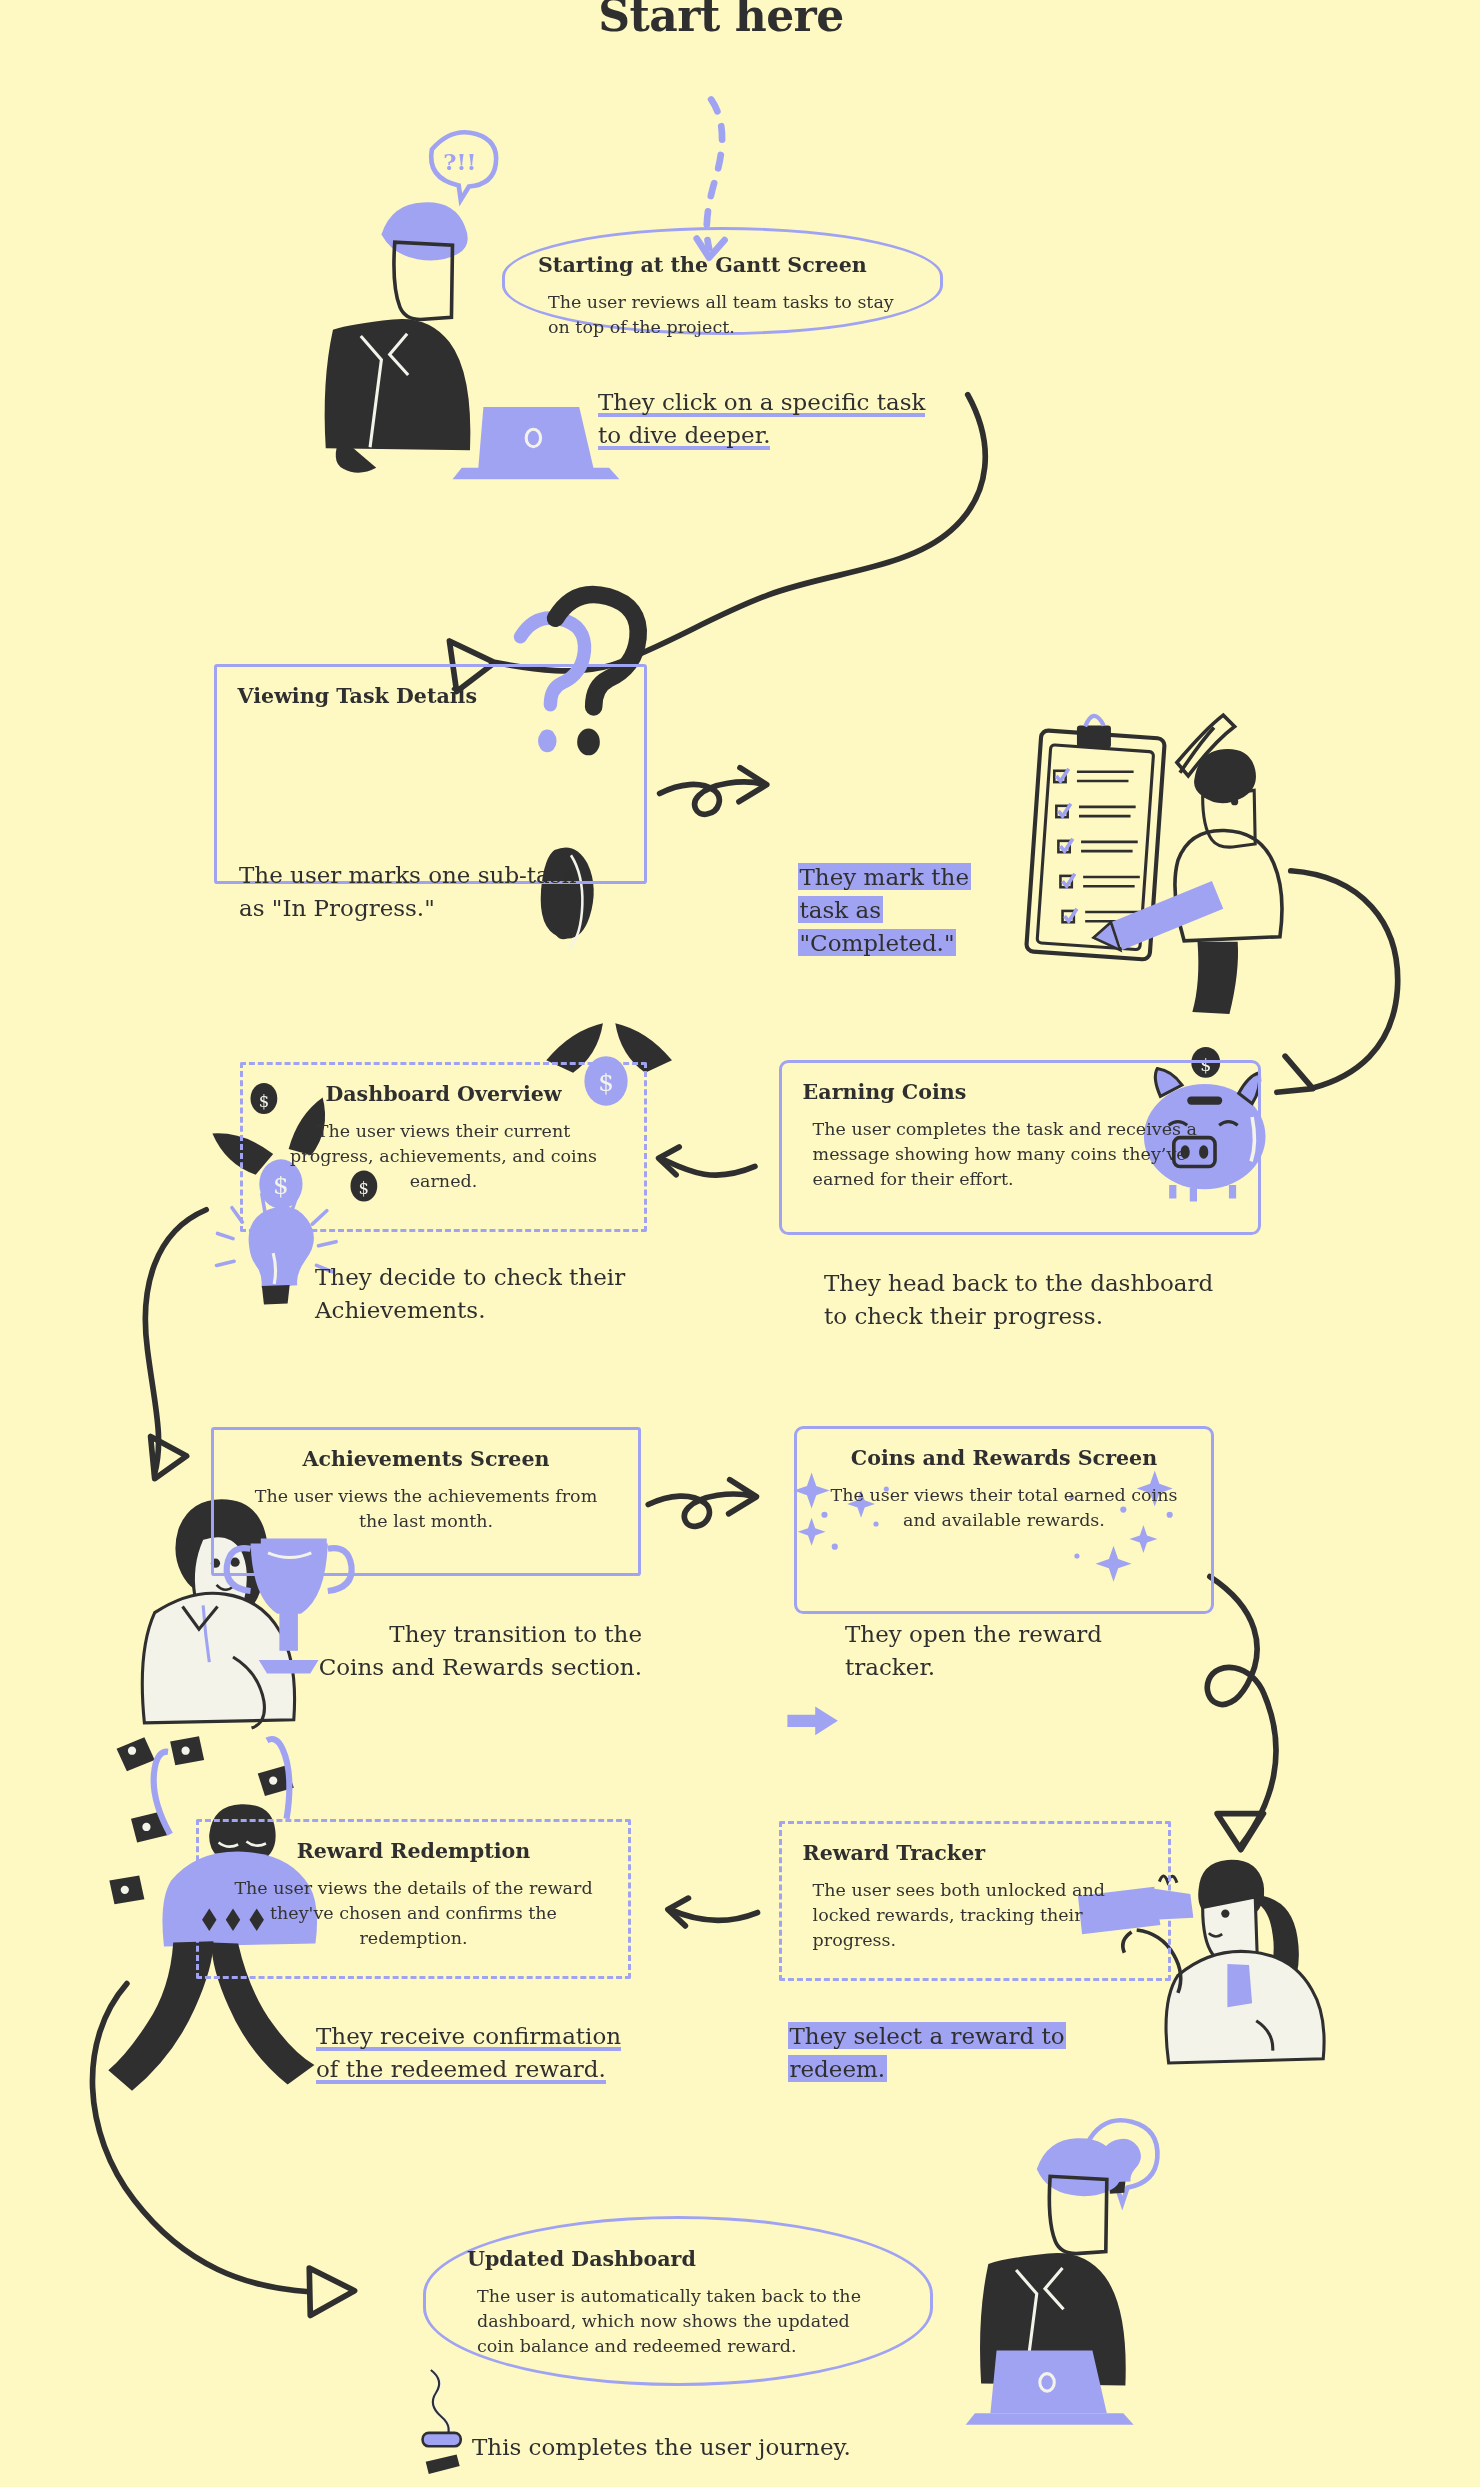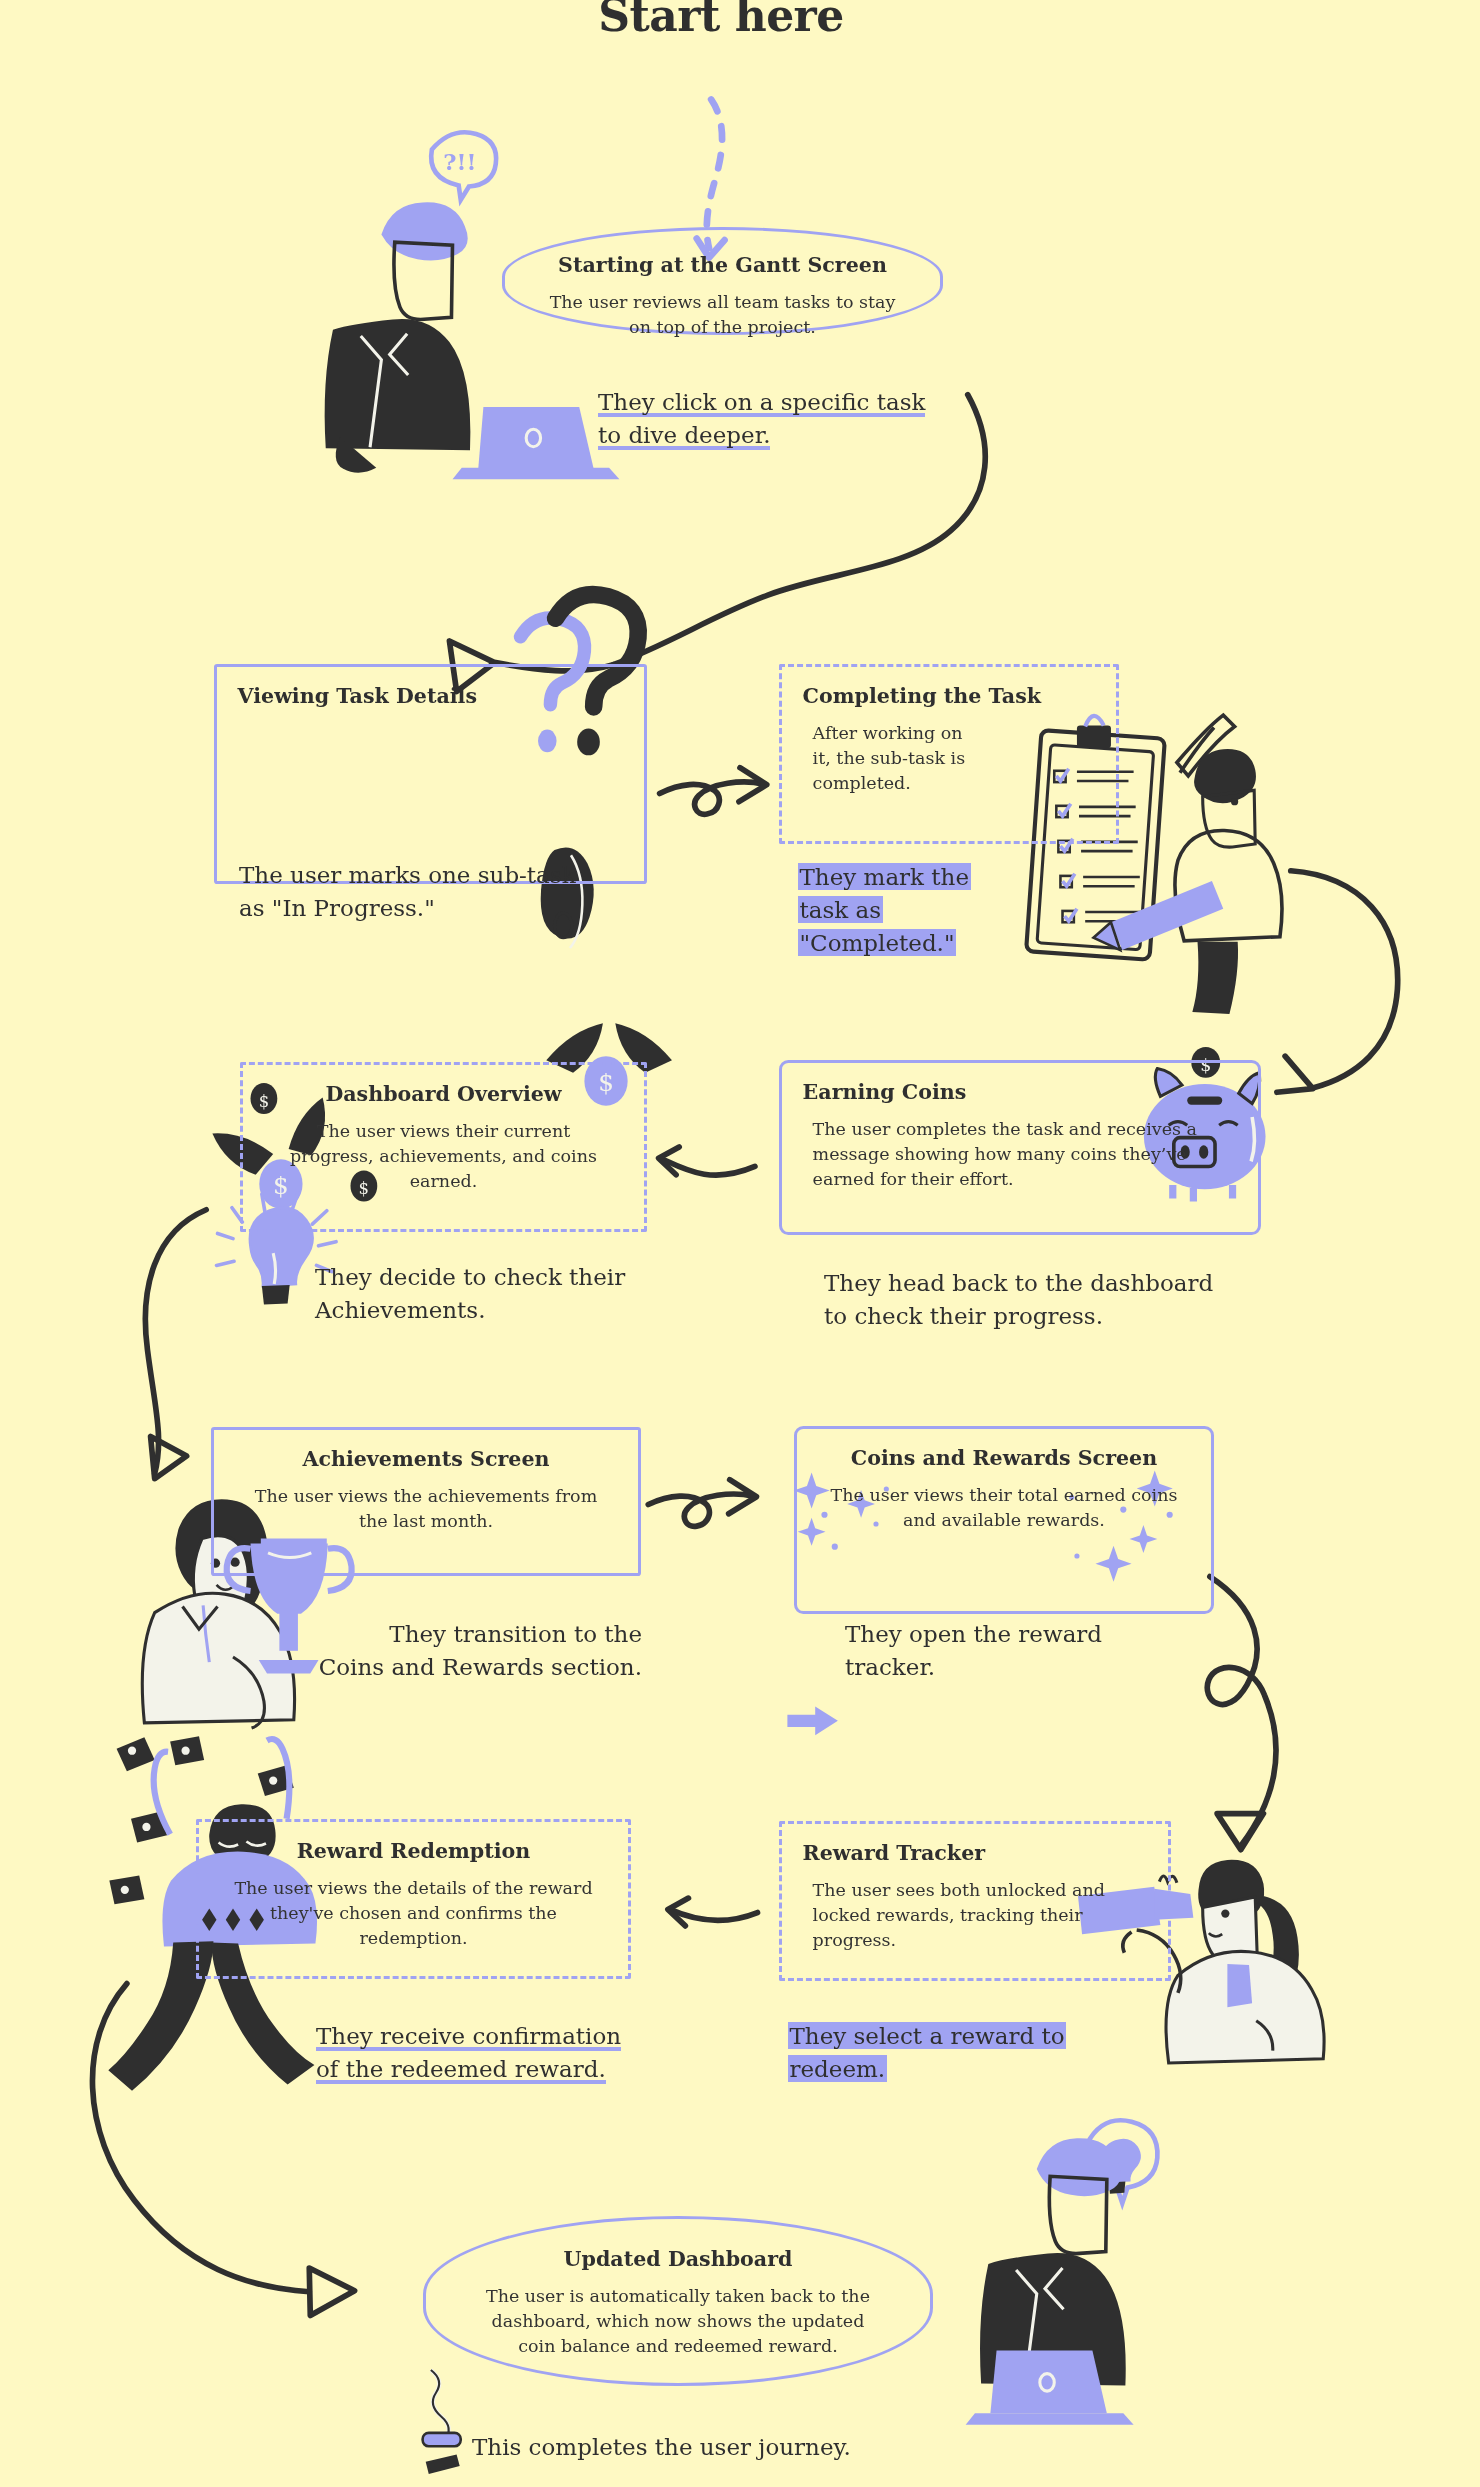--- a/index.html
+++ b/index.html
@@ -31,21 +31,21 @@
   }
 
   
   .card {
     position: absolute;
     box-sizing: border-box;
     padding: 17.5px 20.6px 15.5px 20.6px;
   }
   .card.solid   { border: 3.6px solid #a0a3f2; border-radius: 3.1px; }
   .card.dashed  { border: 3.6px dashed #a0a3f2; border-radius: 2.1px; }
-  .card.blob    { border: 3.6px solid #a0a3f2; border-radius: 50% / 46%; text-align: center; }
+  .card.blob    { border: 3.6px solid #a0a3f2; border-radius: 50% / 46%; }
   .card.rough   { border: 3.6px solid #a0a3f2; border-radius: 9.3px; }
 
   .card .card-title {
     font-family: "DejaVu Serif", serif;
     font-weight: bold;
     font-size: 20.6px;
     color: #2f2f2f;
     margin: 0 0 13.4px 0;
     line-height: 1.12;
   }
@@ -378,24 +378,20 @@
     <span>They click on a specific task to dive deeper.</span>
   </div>
 
   <div class="card solid" style="left:214px; top:664px; width:433px; height:220px;">
     <div class="card-title">Viewing Task Details</div>
   </div>
   <div class="caption" style="left:239px; top:859px; width:350px;">
     <span>The user marks one sub-task as "In Progress."</span>
   </div>
 
-  <div class="card dashed" style="left:779px; top:664px; width:340px; height:180px;">
-    <div class="card-title">Completing the Task</div>
-    <div class="card-body" style="width:170px;">After working on it, the sub-task is completed.</div>
-  </div>
   <div class="caption hl" style="left:798px; top:860px; width:214px;">
     <span>They mark the task as "Completed."</span>
   </div>
 
   <div class="card dashed" style="left:240px; top:1062px; width:407px; height:170px; text-align:center;">
     <div class="card-title">Dashboard Overview</div>
     <div class="card-body">The user views their current progress, achievements, and coins earned.</div>
   </div>
   <div class="caption" style="left:315px; top:1261px; width:319px;">
     <span>They decide to check their Achievements.</span>

